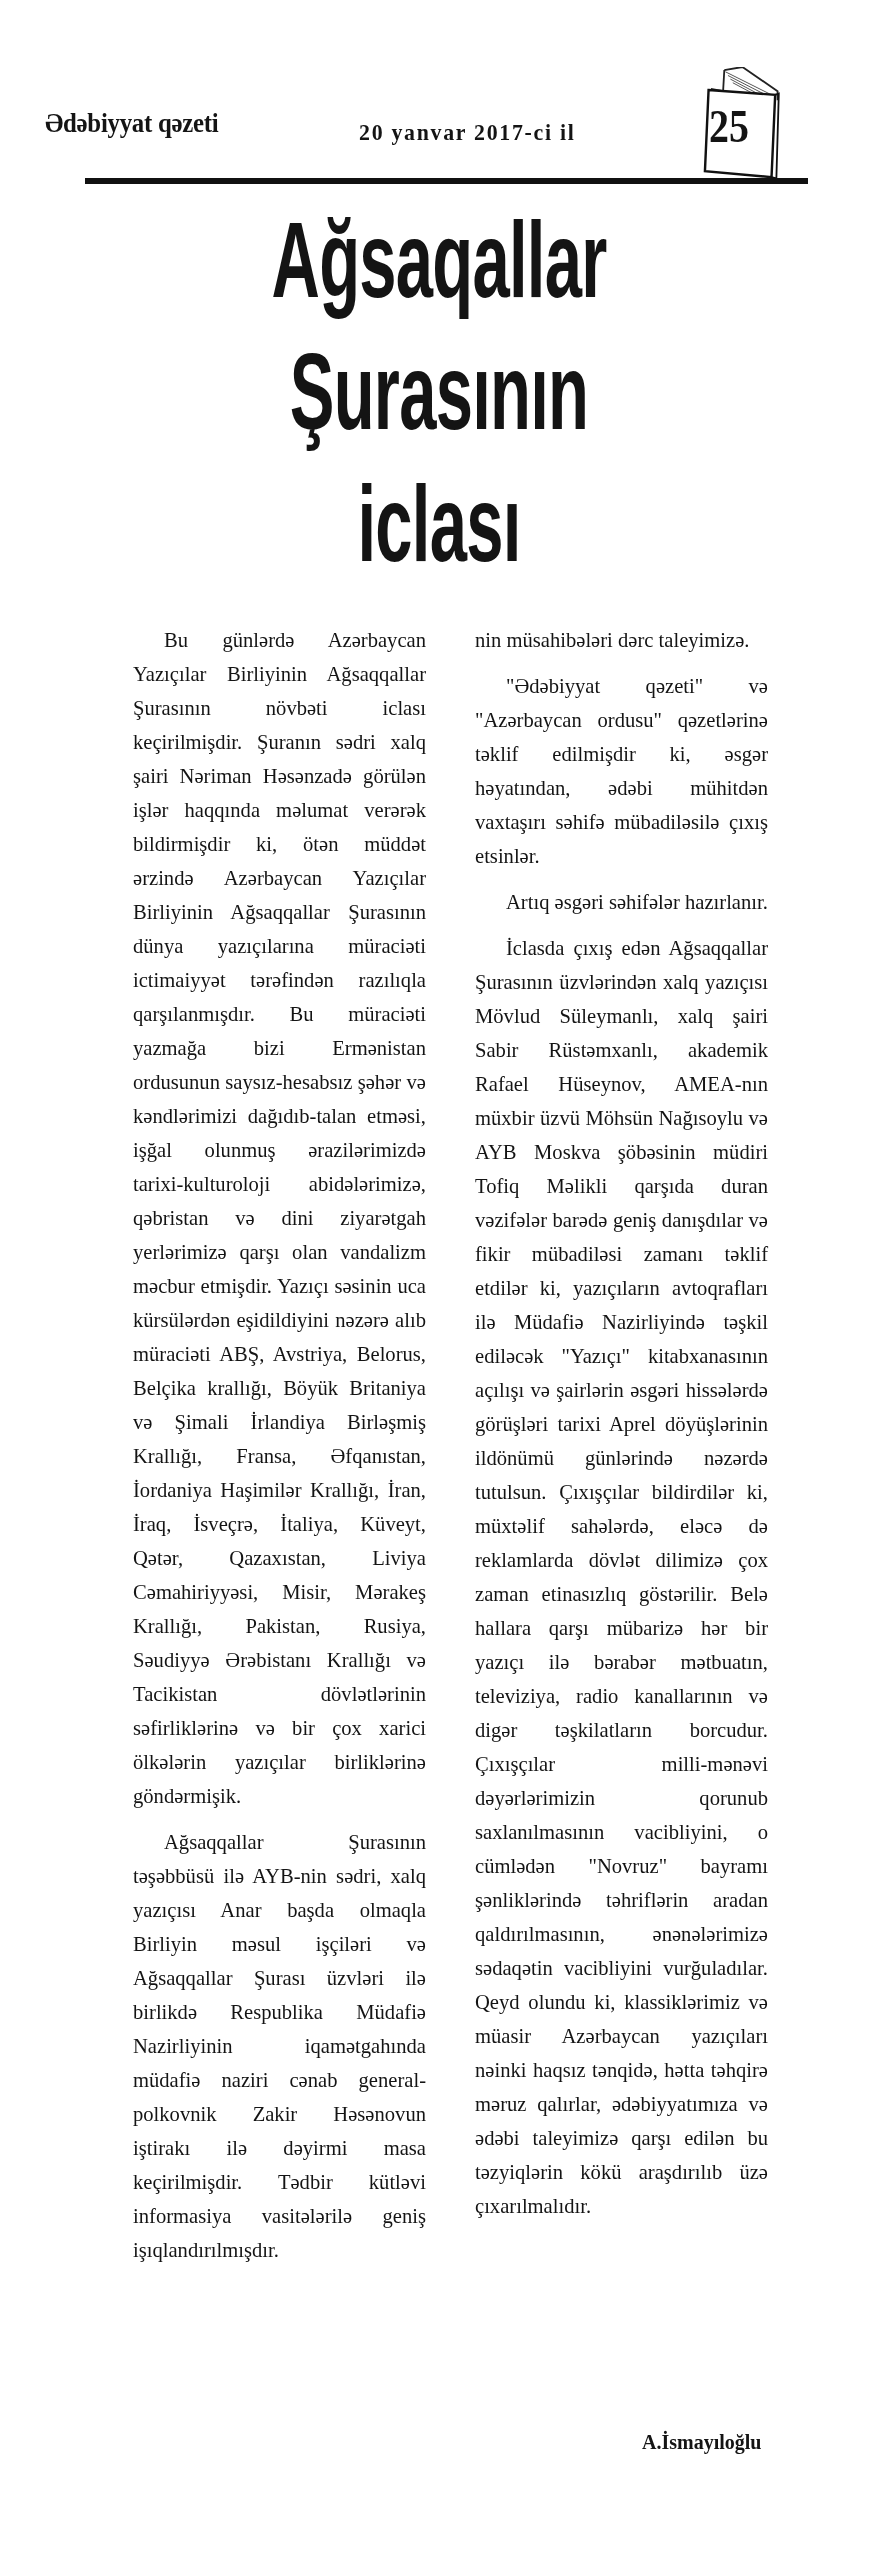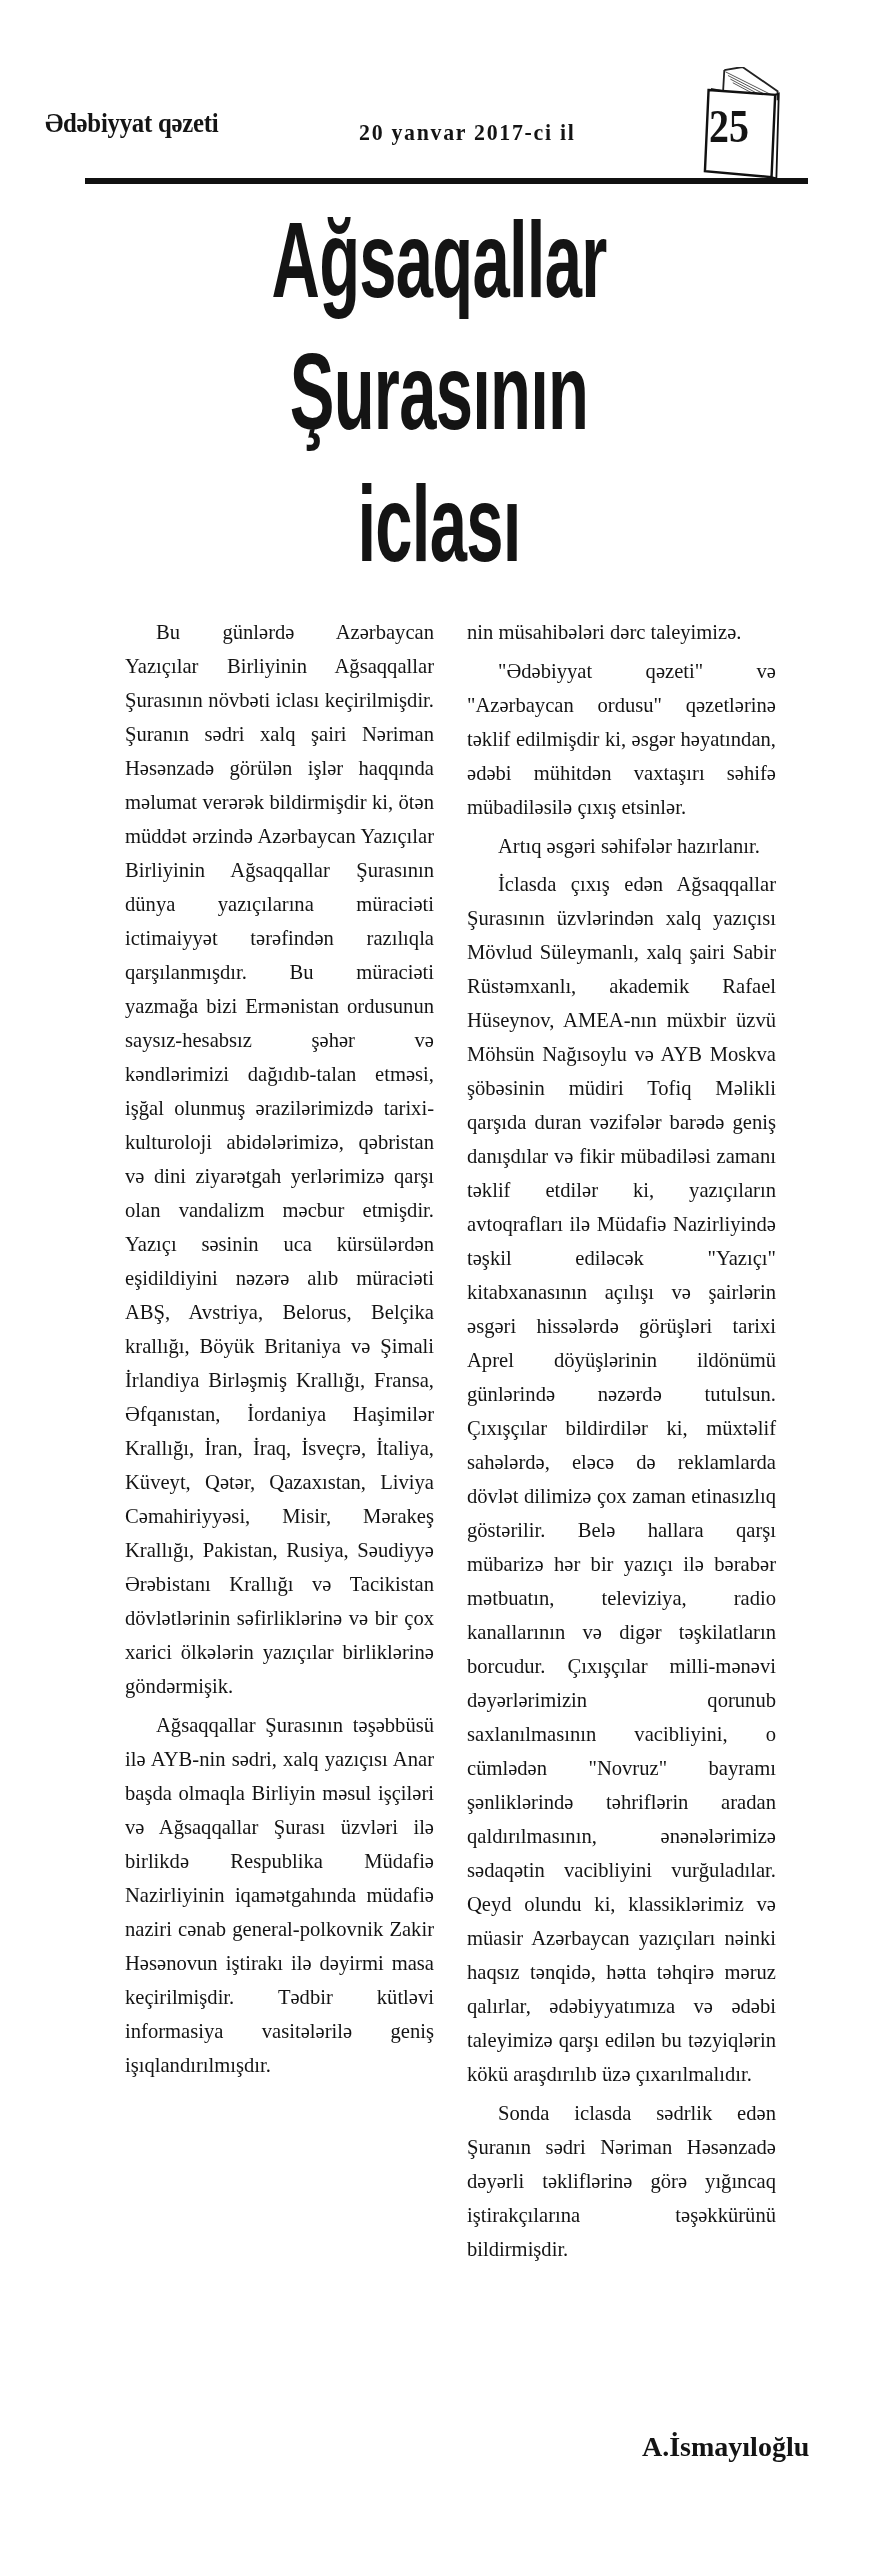--- a/index.html
+++ b/index.html
@@ -9,24 +9,24 @@
   .issue-date { position: absolute; left: 359px; top: 120px; font-family: "Liberation Serif", serif; font-weight: bold; font-size: 23px; letter-spacing: 1.8px; transform: scaleX(0.95); transform-origin: left; }
   .page-box { position: absolute; left: 700px; top: 67px; width: 91px; height: 112px; }
   .page-box svg { position: absolute; left: 0; top: 0; }
   .page-num { position: absolute; left: 8.5px; top: 36px; font-family: "Liberation Serif", serif; font-weight: bold; font-size: 47px; line-height: 1; transform: scaleX(0.85); transform-origin: left; }
   .rule { position: absolute; left: 85px; top: 178px; width: 723px; height: 6px; background: #111; }
   .headline { position: absolute; left: 0; top: 194px; width: 878px; text-align: center; font-family: "Liberation Sans", sans-serif; font-weight: bold; font-size: 108px; line-height: 132px; letter-spacing: -1.2px; }
   .headline div { transform: scaleX(0.62); transform-origin: center; }
   .col { position: absolute; top: 611px; width: 317px; font-family: "Liberation Serif", serif; font-size: 20.6px; line-height: 34px; text-align: justify; hyphens: manual; }
   .col.left { left: 121px; }
   .col.right { left: 463px; }
-  .col p { margin: 4px; text-indent: 0; }
+  .col p { margin: 12px; text-indent: 0; }
   .col p.ind { text-indent: 31px; }
   .col p + p { margin-top: 4.8px; }
-  .byline { position: absolute; left: 642px; top: 2431px; font-family: "Liberation Serif", serif; font-weight: bold; font-size: 28px; }
+  .byline { position: absolute; left: 642px; top: 2431px; font-family: "Liberation Serif", serif; font-weight: bold; font-size: 20px; }
 </style>
 </head>
 <body>
 
 <div class="masthead">
   <div class="paper-name">Ədəbiyyat qəzeti</div>
   <div class="issue-date">20 yanvar 2017-ci il</div>
   <div class="page-box">
     <svg width="91" height="112" viewBox="0 0 150 185">
       <path d="M40 5 L70 0 L128 40 L128 55" fill="none" stroke="#222" stroke-width="3"></path>
@@ -49,17 +49,16 @@
 <div class="col left">
   <p class="ind">Bu günlərdə Azərbaycan Yazıçılar Birliyinin Ağsaqqallar Şurasının növbəti iclası keçirilmişdir. Şuranın sədri xalq şairi Nəriman Həsənzadə görülən işlər haqqında məlumat verərək bildirmişdir ki, ötən müddət ərzində Azərbaycan Yazıçılar Birliyinin Ağsaqqallar Şurasının dünya yazıçılarına müraciəti ictimaiyyət tərəfindən razılıqla qarşılanmışdır. Bu müraciəti yazmağa bizi Ermənistan ordusunun saysız-hesabsız şəhər və kəndlərimizi dağıdıb-talan etməsi, işğal olunmuş ərazilərimizdə tarixi-kulturoloji abidələrimizə, qəbristan və dini ziyarətgah yerlərimizə qarşı olan vandalizm məcbur etmişdir. Yazıçı səsinin uca kürsülərdən eşidildiyini nəzərə alıb müraciəti ABŞ, Avstriya, Belorus, Belçika krallığı, Böyük Britaniya və Şimali İrlandiya Birləşmiş Krallığı, Fransa, Əfqanıstan, İordaniya Haşimilər Krallığı, İran, İraq, İsveçrə, İtaliya, Küveyt, Qətər, Qazaxıstan, Liviya Cəmahiriyyəsi, Misir, Mərakeş Krallığı, Pakistan, Rusiya, Səudiyyə Ərəbistanı Krallığı və Tacikistan dövlətlərinin səfirliklərinə və bir çox xarici ölkələrin yazıçılar birliklərinə göndərmişik.</p>
   <p class="ind">Ağsaqqallar Şurasının təşəbbüsü ilə AYB-nin sədri, xalq yazıçısı Anar başda olmaqla Birliyin məsul işçiləri və Ağsaqqallar Şurası üzvləri ilə birlikdə Respublika Müdafiə Nazirliyinin iqamətgahında müdafiə naziri cənab general-polkovnik Zakir Həsənovun iştirakı ilə dəyirmi masa keçirilmişdir. Tədbir kütləvi informasiya vasitələrilə geniş işıqlandırılmışdır.</p>
 </div>
 
 <div class="col right">
   <p>nin müsahibələri dərc taleyimizə.</p>
   <p class="ind">"Ədəbiyyat qəzeti" və "Azərbaycan ordusu" qəzetlərinə təklif edilmişdir ki, əsgər həyatından, ədəbi mühitdən vaxtaşırı səhifə mübadiləsilə çıxış etsinlər.</p>
   <p class="ind">Artıq əsgəri səhifələr hazırlanır.</p>
   <p class="ind">İclasda çıxış edən Ağsaqqallar Şurasının üzvlərindən xalq yazıçısı Mövlud Süleymanlı, xalq şairi Sabir Rüstəmxanlı, akademik Rafael Hüseynov, AMEA-nın müxbir üzvü Möhsün Nağısoylu və AYB Moskva şöbəsinin müdiri Tofiq Məlikli qarşıda duran vəzifələr barədə geniş danışdılar və fikir mübadiləsi zamanı təklif etdilər ki, yazıçıların avtoqrafları ilə Müdafiə Nazirliyində təşkil ediləcək "Yazıçı" kitabxanasının açılışı və şairlərin əsgəri hissələrdə görüşləri tarixi Aprel döyüşlərinin ildönümü günlərində nəzərdə tutulsun. Çıxışçılar bildirdilər ki, müxtəlif sahələrdə, eləcə də reklamlarda dövlət dilimizə çox zaman etinasızlıq göstərilir. Belə hallara qarşı mübarizə hər bir yazıçı ilə bərabər mətbuatın, televiziya, radio kanallarının və digər təşkilatların borcudur. Çıxışçılar milli-mənəvi dəyərlərimizin qorunub saxlanılmasının vacibliyini, o cümlədən "Novruz" bayramı şənliklərində təhriflərin aradan qaldırılmasının, ənənələrimizə sədaqətin vacibliyini vurğuladılar. Qeyd olundu ki, klassiklərimiz və müasir Azərbaycan yazıçıları nəinki haqsız tənqidə, hətta təhqirə məruz qalırlar, ədəbiyyatımıza və ədəbi taleyimizə qarşı edilən bu təzyiqlərin kökü araşdırılıb üzə çıxarılmalıdır.</p>
-  <p class="ind">Sonda iclasda sədrlik edən Şuranın sədri Nəriman Həsənzadə dəyərli təkliflərinə görə yığıncaq iştirakçılarına təşəkkürünü bildirmişdir.</p>
 </div>
 
 <div class="byline">A.İsmayıloğlu</div>
 
 
 </body></html>

